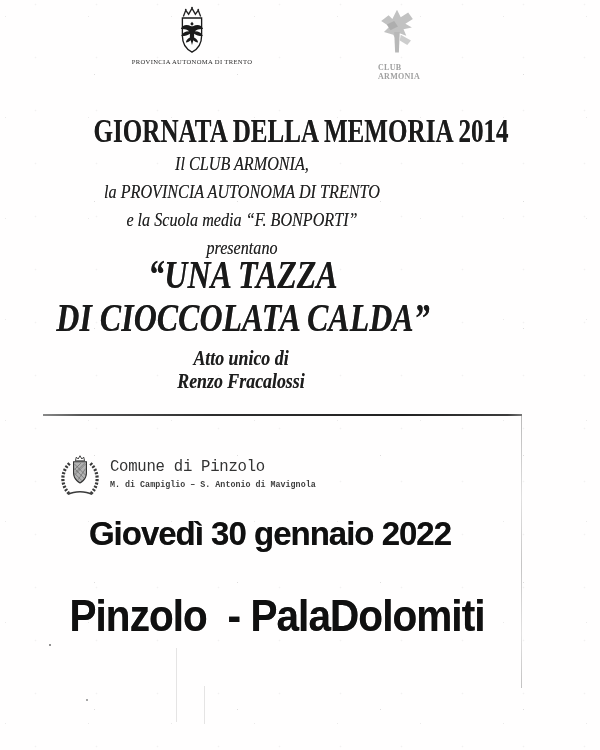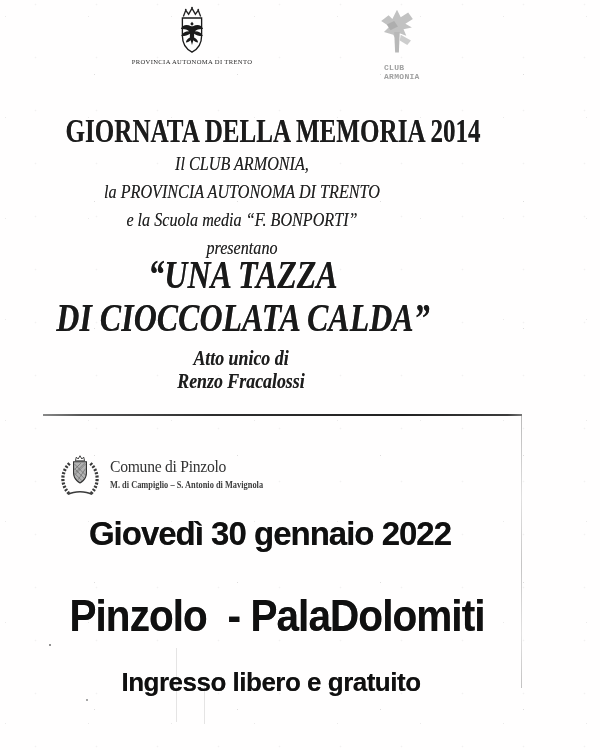--- a/index.html
+++ b/index.html
@@ -19,28 +19,28 @@
   
   .trento-logo{position:absolute;left:122px;top:6px;width:140px;text-align:center;}
   .trento-logo svg{display:block;margin:0 auto;}
   .trento-caption{
     margin-top:2px;font-size:6.6px;letter-spacing:.35px;color:#2a2a2a;
     font-family:"Liberation Serif",serif;white-space:nowrap;
   }
   .armonia-logo{position:absolute;left:368px;top:6px;width:70px;}
   .armonia-logo svg{display:block;margin-left:6px;}
   .armonia-caption{
-    margin-top:3px;margin-left:16px;font-family:Liberation Mono, monospace;
+    margin-top:3px;margin-left:10px;font-family:Liberation Serif, serif;
     font-weight:bold;font-size:8px;line-height:9px;letter-spacing:.3px;color:#a0a0a0;
   }
   
   .memorial-title{
     position:absolute;left:0;top:92px;width:542px;text-align:center;
     font-size:33px;font-weight:bold;line-height:34px;color:#1b1b1b;
-    text-shadow:0 0 .5px rgba(20,20,20,.55);white-space:nowrap;
+    text-shadow:0 0 .5px rgba(20,20,20,.55);white-space:nowrap;padding-left:28px;
   }
   .memorial-title .squeeze{display:inline-block;transform:scaleX(.76);transform-origin:center;}
   .presenters{
     position:absolute;left:0;top:150px;width:484px;text-align:center;
     font-style:italic;font-size:19px;line-height:28px;color:#1f1f1f;
     transform:scaleX(.85);transform-origin:center;
     text-shadow:0 0 .4px rgba(25,25,25,.5);
   }
   .show-title{
     position:absolute;left:0;top:253px;width:486px;text-align:center;
@@ -61,21 +61,21 @@
   }
   .vline{
     position:absolute;left:521px;top:416px;width:1.4px;height:272px;
     background:linear-gradient(180deg,rgba(130,130,130,.55),rgba(165,165,165,.35) 30%,rgba(140,140,140,.5) 55%,rgba(155,155,155,.3) 80%,rgba(120,120,120,.45));
   }
   .art-a{position:absolute;left:176px;top:648px;width:1px;height:74px;background:rgba(0,0,0,.10);}
   .art-b{position:absolute;left:204px;top:686px;width:1px;height:38px;background:rgba(0,0,0,.10);}
   .speck1{position:absolute;left:49px;top:644px;width:2px;height:2px;background:#6f6f6f;border-radius:50%;}
   .speck2{position:absolute;left:86px;top:699px;width:2px;height:2px;background:#8a8a8a;border-radius:50%;}
   .pinzolo-crest{position:absolute;left:56px;top:453px;}
-  .muni-text{position:absolute;left:110px;top:457px;font-family:Liberation Serif, serif;}
+  .muni-text{position:absolute;left:110px;top:457px;font-family:Liberation Mono, monospace;}
   .muni-name{
     font-size:17px;color:#333;letter-spacing:-.3px;
     transform:scaleX(.92);transform-origin:left;white-space:nowrap;
   }
   .muni-sub{
     margin-top:3px;font-size:9.5px;font-weight:600;color:#3c3c3c;
     transform:scaleX(.88);transform-origin:left;white-space:nowrap;
   }
   .sans-line{
     position:absolute;font-family:"Liberation Sans",sans-serif;font-weight:bold;color:#101010;
@@ -157,14 +157,13 @@
       <path d="M13 45 C20 41 32 41 39 45" stroke="#3a3a3a" stroke-width="1.6" fill="none"></path>
     </svg>
   </div>
   <div class="muni-text">
     <div class="muni-name">Comune di Pinzolo</div>
     <div class="muni-sub">M. di Campiglio – S. Antonio di Mavignola</div>
   </div>
 
   <div class="sans-line date-line">Giovedì 30 gennaio 2022</div>
   <div class="sans-line venue-line">Pinzolo  - PalaDolomiti</div>
-  <div class="sans-line admission-line">Ingresso libero e gratuito</div>
 </div>
 
 </body></html>

